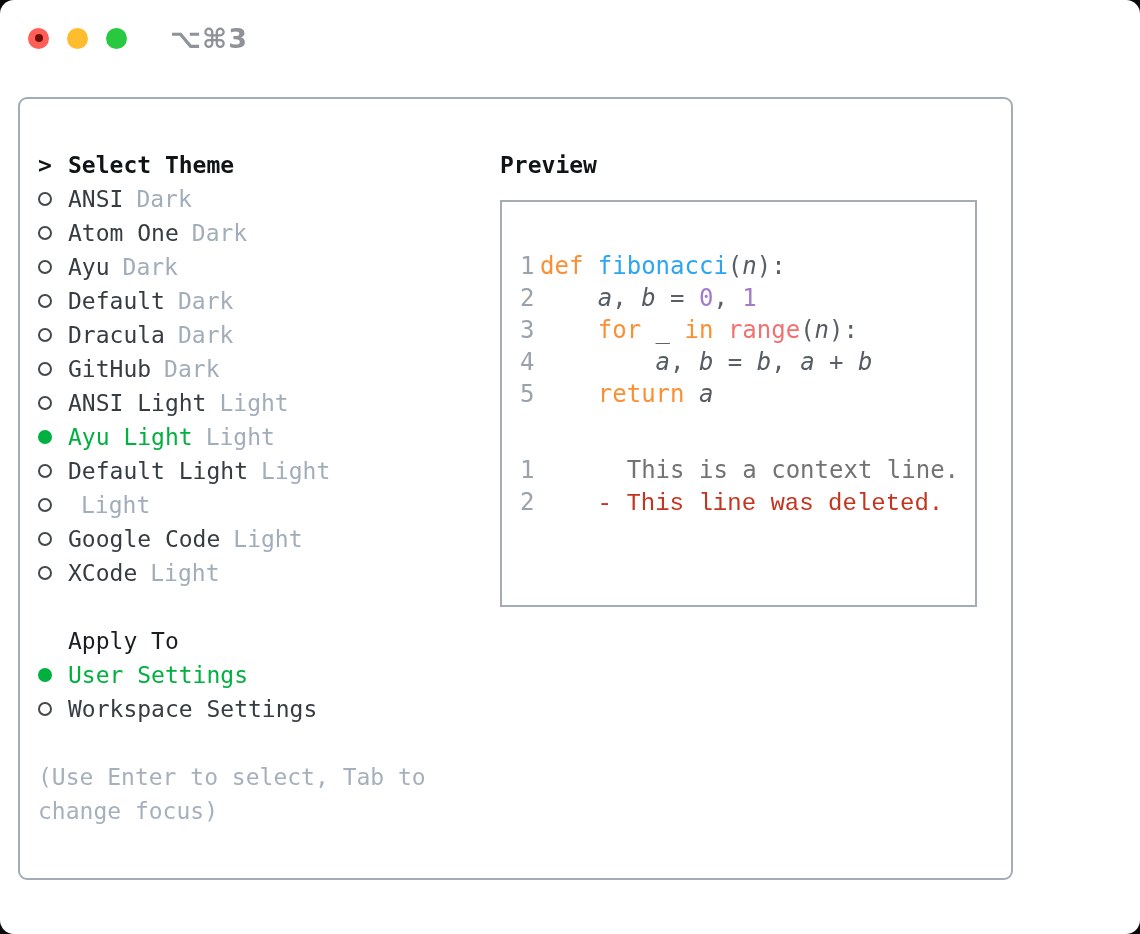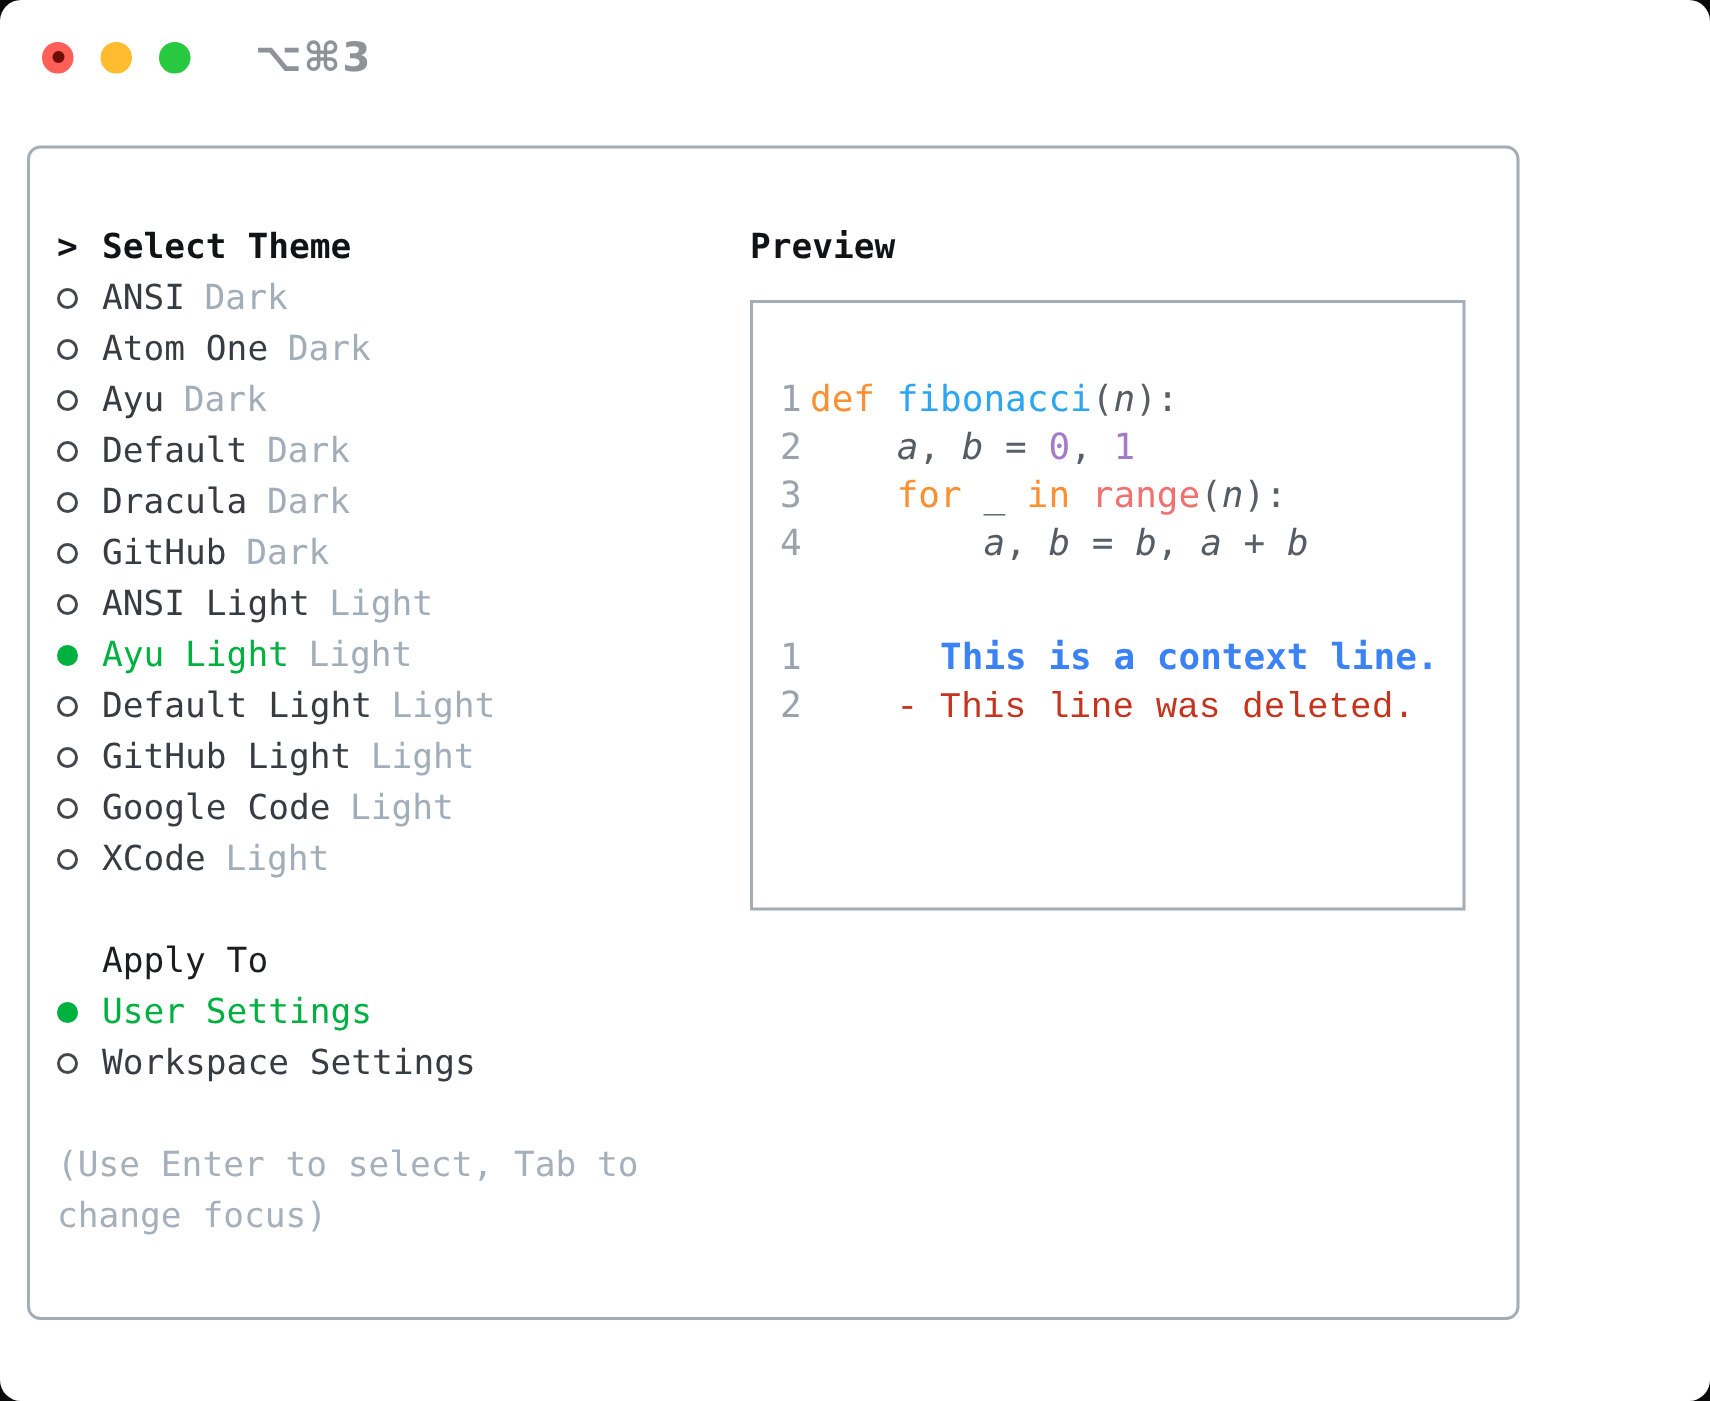--- a/index.html
+++ b/index.html
@@ -91,21 +91,21 @@
       <div id="theme-items">
           <div class="row"><span class="bullet"></span><span class="item-name">ANSI</span><span class="item-variant">Dark</span></div>
           <div class="row"><span class="bullet"></span><span class="item-name">Atom One</span><span class="item-variant">Dark</span></div>
           <div class="row"><span class="bullet"></span><span class="item-name">Ayu</span><span class="item-variant">Dark</span></div>
           <div class="row"><span class="bullet"></span><span class="item-name">Default</span><span class="item-variant">Dark</span></div>
           <div class="row"><span class="bullet"></span><span class="item-name">Dracula</span><span class="item-variant">Dark</span></div>
           <div class="row"><span class="bullet"></span><span class="item-name">GitHub</span><span class="item-variant">Dark</span></div>
           <div class="row"><span class="bullet"></span><span class="item-name">ANSI Light</span><span class="item-variant">Light</span></div>
           <div class="row"><span class="bullet selected"></span><span class="item-name selected">Ayu Light</span><span class="item-variant">Light</span></div>
           <div class="row"><span class="bullet"></span><span class="item-name">Default Light</span><span class="item-variant">Light</span></div>
-          <div class="row"><span class="bullet"></span><span class="item-name">GitHub Light</span><span class="item-variant">Light</span></div>
+          <div class="row"><span class="bullet"></span><span class="item-variant">Light</span></div>
           <div class="row"><span class="bullet"></span><span class="item-name">Google Code</span><span class="item-variant">Light</span></div>
           <div class="row"><span class="bullet"></span><span class="item-name">XCode</span><span class="item-variant">Light</span></div>
         </div>
 
       <div class="row apply-header">
         <span class="slot"></span>
         <span class="apply-label">Apply To</span>
       </div>
 
       <div id="apply-items">
@@ -117,22 +117,23 @@
     </div>
 
     <div class="right-col">
       <div class="preview-label">Preview</div>
       <div class="preview-box">
         <div id="code-lines">
             <div class="code-line"><span class="gutter">1</span><span style="color: rgb(251, 143, 52);">def </span><span style="color: rgb(44, 166, 240);">fibonacci</span><span style="color: rgb(88, 95, 102);">(</span><span style="color: rgb(86, 92, 99); font-style: italic;">n</span><span style="color: rgb(88, 95, 102);">):</span></div>
             <div class="code-line"><span class="gutter">2</span><span style="color: rgb(88, 95, 102);">    </span><span style="color: rgb(86, 92, 99); font-style: italic;">a</span><span style="color: rgb(88, 95, 102);">, </span><span style="color: rgb(86, 92, 99); font-style: italic;">b</span><span style="color: rgb(88, 95, 102);"> = </span><span style="color: rgb(163, 122, 204);">0</span><span style="color: rgb(88, 95, 102);">, </span><span style="color: rgb(163, 122, 204);">1</span></div>
             <div class="code-line"><span class="gutter">3</span><span style="color: rgb(88, 95, 102);">    </span><span style="color: rgb(251, 143, 52);">for</span><span style="color: rgb(88, 95, 102);"> _ </span><span style="color: rgb(251, 143, 52);">in</span><span style="color: rgb(88, 95, 102);"> </span><span style="color: rgb(240, 113, 111);">range</span><span style="color: rgb(88, 95, 102);">(</span><span style="color: rgb(86, 92, 99); font-style: italic;">n</span><span style="color: rgb(88, 95, 102);">):</span></div>
             <div class="code-line"><span class="gutter">4</span><span style="color: rgb(88, 95, 102);">        </span><span style="color: rgb(86, 92, 99); font-style: italic;">a</span><span style="color: rgb(88, 95, 102);">, </span><span style="color: rgb(86, 92, 99); font-style: italic;">b</span><span style="color: rgb(88, 95, 102);"> = </span><span style="color: rgb(86, 92, 99); font-style: italic;">b</span><span style="color: rgb(88, 95, 102);">, </span><span style="color: rgb(86, 92, 99); font-style: italic;">a</span><span style="color: rgb(88, 95, 102);"> + </span><span style="color: rgb(86, 92, 99); font-style: italic;">b</span></div>
+            <div class="code-line"><span class="gutter">5</span><span style="color: rgb(88, 95, 102);">    </span><span style="color: rgb(251, 143, 52);">return</span><span style="color: rgb(88, 95, 102);"> </span><span style="color: rgb(86, 92, 99); font-style: italic;">a</span></div>
           </div>
         <div class="spacer"></div>
         <div id="diff-lines">
-            <div class="code-line"><span class="gutter">1</span><span style="color: #3b82f6; font-weight: bold;">      This is a context line.</span></div>
+            <div class="code-line"><span class="gutter">1</span><span style="color: #737373;">      This is a context line.</span></div>
             <div class="code-line"><span class="gutter">2</span><span style="color: rgb(197, 52, 31); font-family: Liberation Mono, monospace;">    - This line was deleted.</span></div>
           </div>
       </div>
     </div>
   </div>
 </div>
 
 </body></html>

